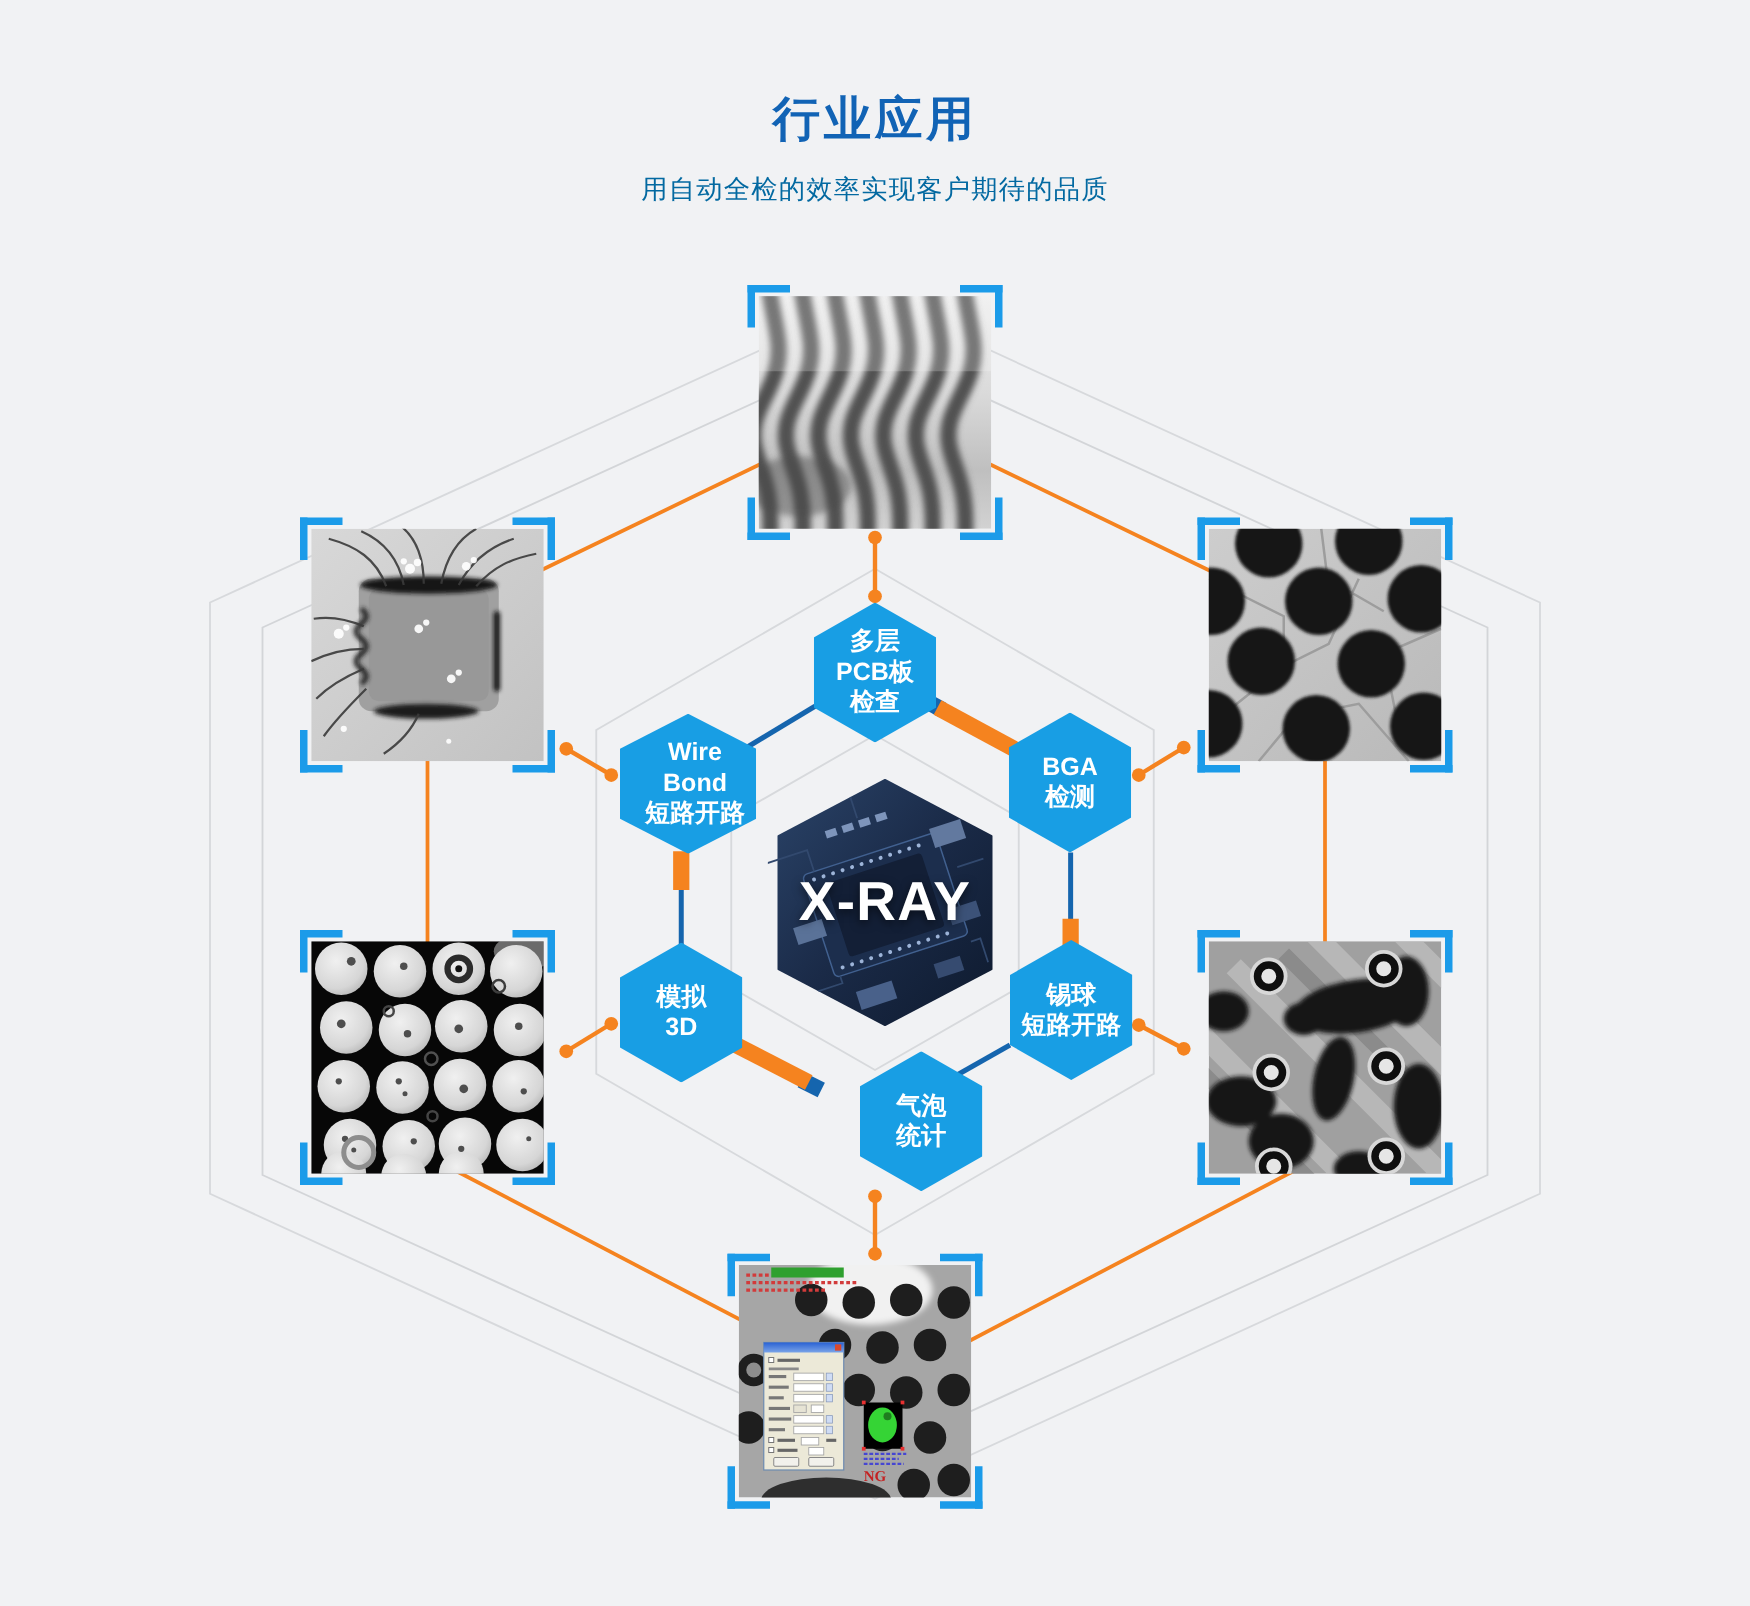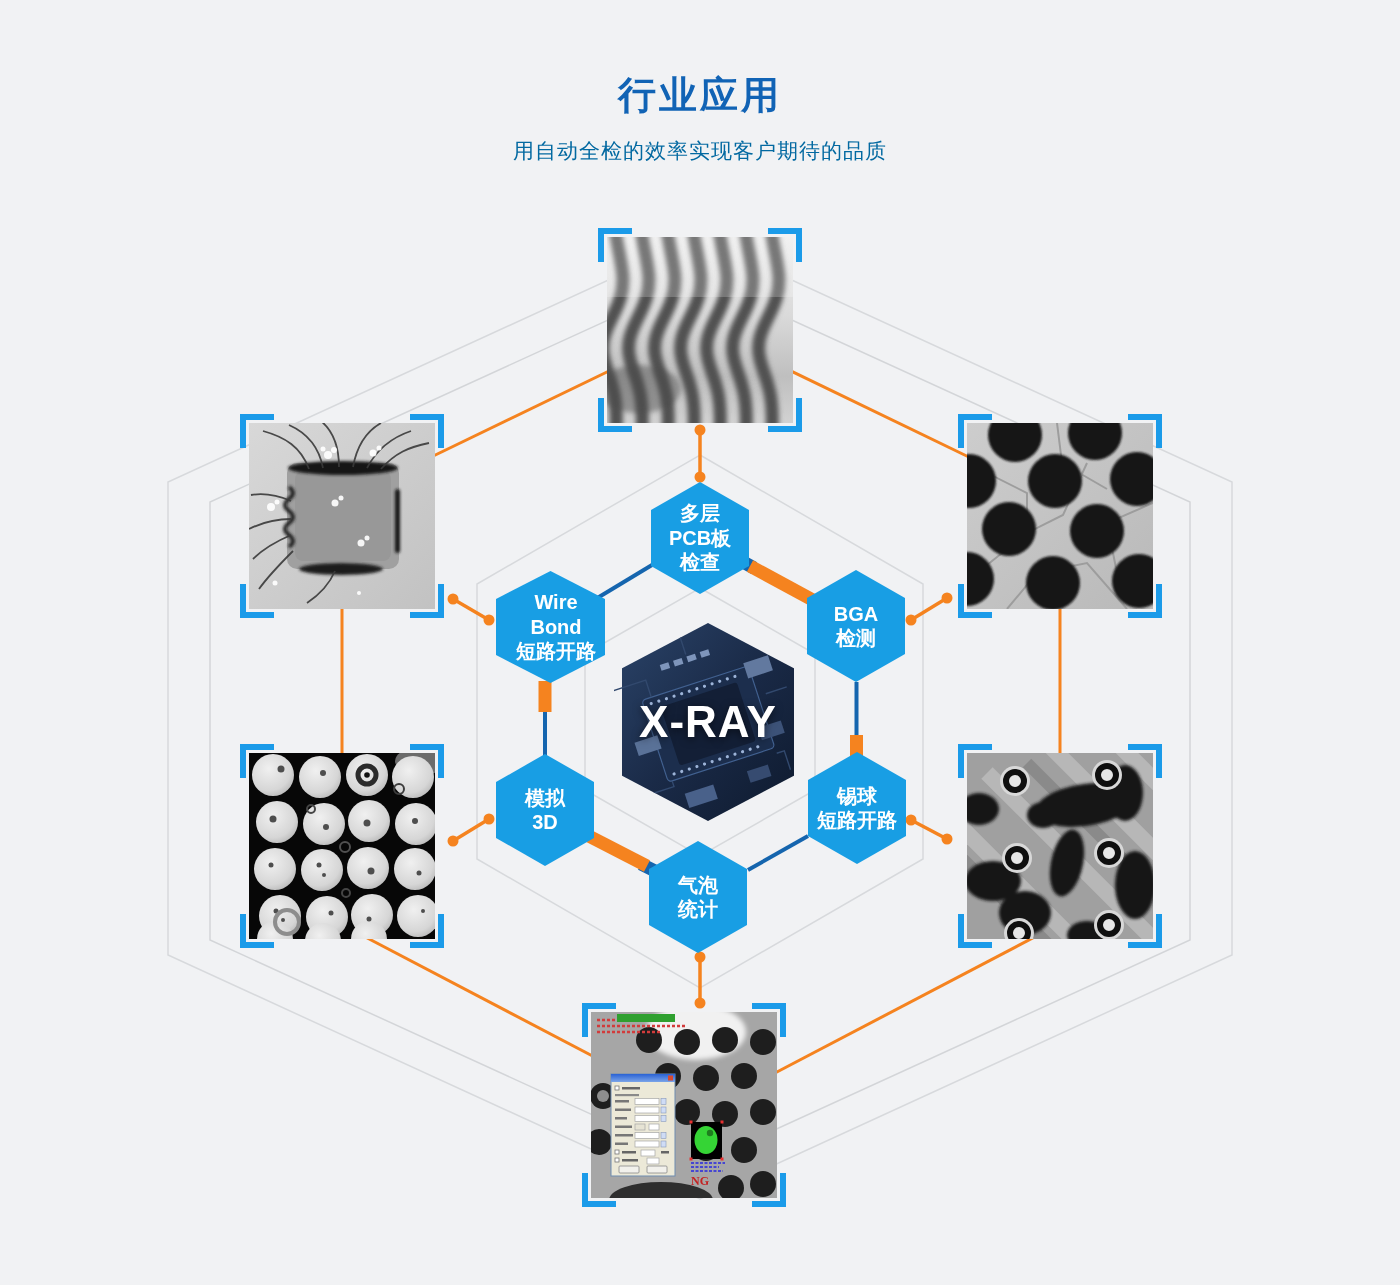--- a/index.html
+++ b/index.html
@@ -30,21 +30,21 @@
 
   
   .hexnode{position:absolute;width:98px;height:112px;background:#189ee4;
     clip-path:polygon(50% 0,100% 25%,100% 75%,50% 100%,0 75%,0 25%);
     display:flex;flex-direction:column;align-items:center;justify-content:center;
     color:#fff;font-weight:bold;font-size:20px;line-height:1.22;text-align:center;z-index:3;}
   .hexnode span{display:block;white-space:nowrap;}
   .n-pcb{left:651px;top:482px;}
   .n-bga{left:807px;top:570px;}
   .n-solder{left:808px;top:752px;}
-  .n-bubble{left:649px;top:841px;}
+  .n-bubble{left:688px;top:841px;}
   .n-sim3d{left:496px;top:754px;}
   .n-wire{left:496px;top:571px;padding-left:11px;}
 
   
   .center-hex{position:absolute;left:614px;top:623px;width:172px;height:198px;
     clip-path:polygon(50% 0,100% 25%,100% 75%,50% 100%,0 75%,0 25%);z-index:2;padding-left:16px;}
   .center-hex svg{position:absolute;left:0;top:0;width:100%;height:100%;}
   .center-label{position:absolute;left:0;top:0;width:100%;height:100%;display:flex;
     align-items:center;justify-content:center;color:#fff;font-size:44px;font-weight:bold;
     letter-spacing:1px;text-shadow:0 2px 8px rgba(0,0,0,.55);}

